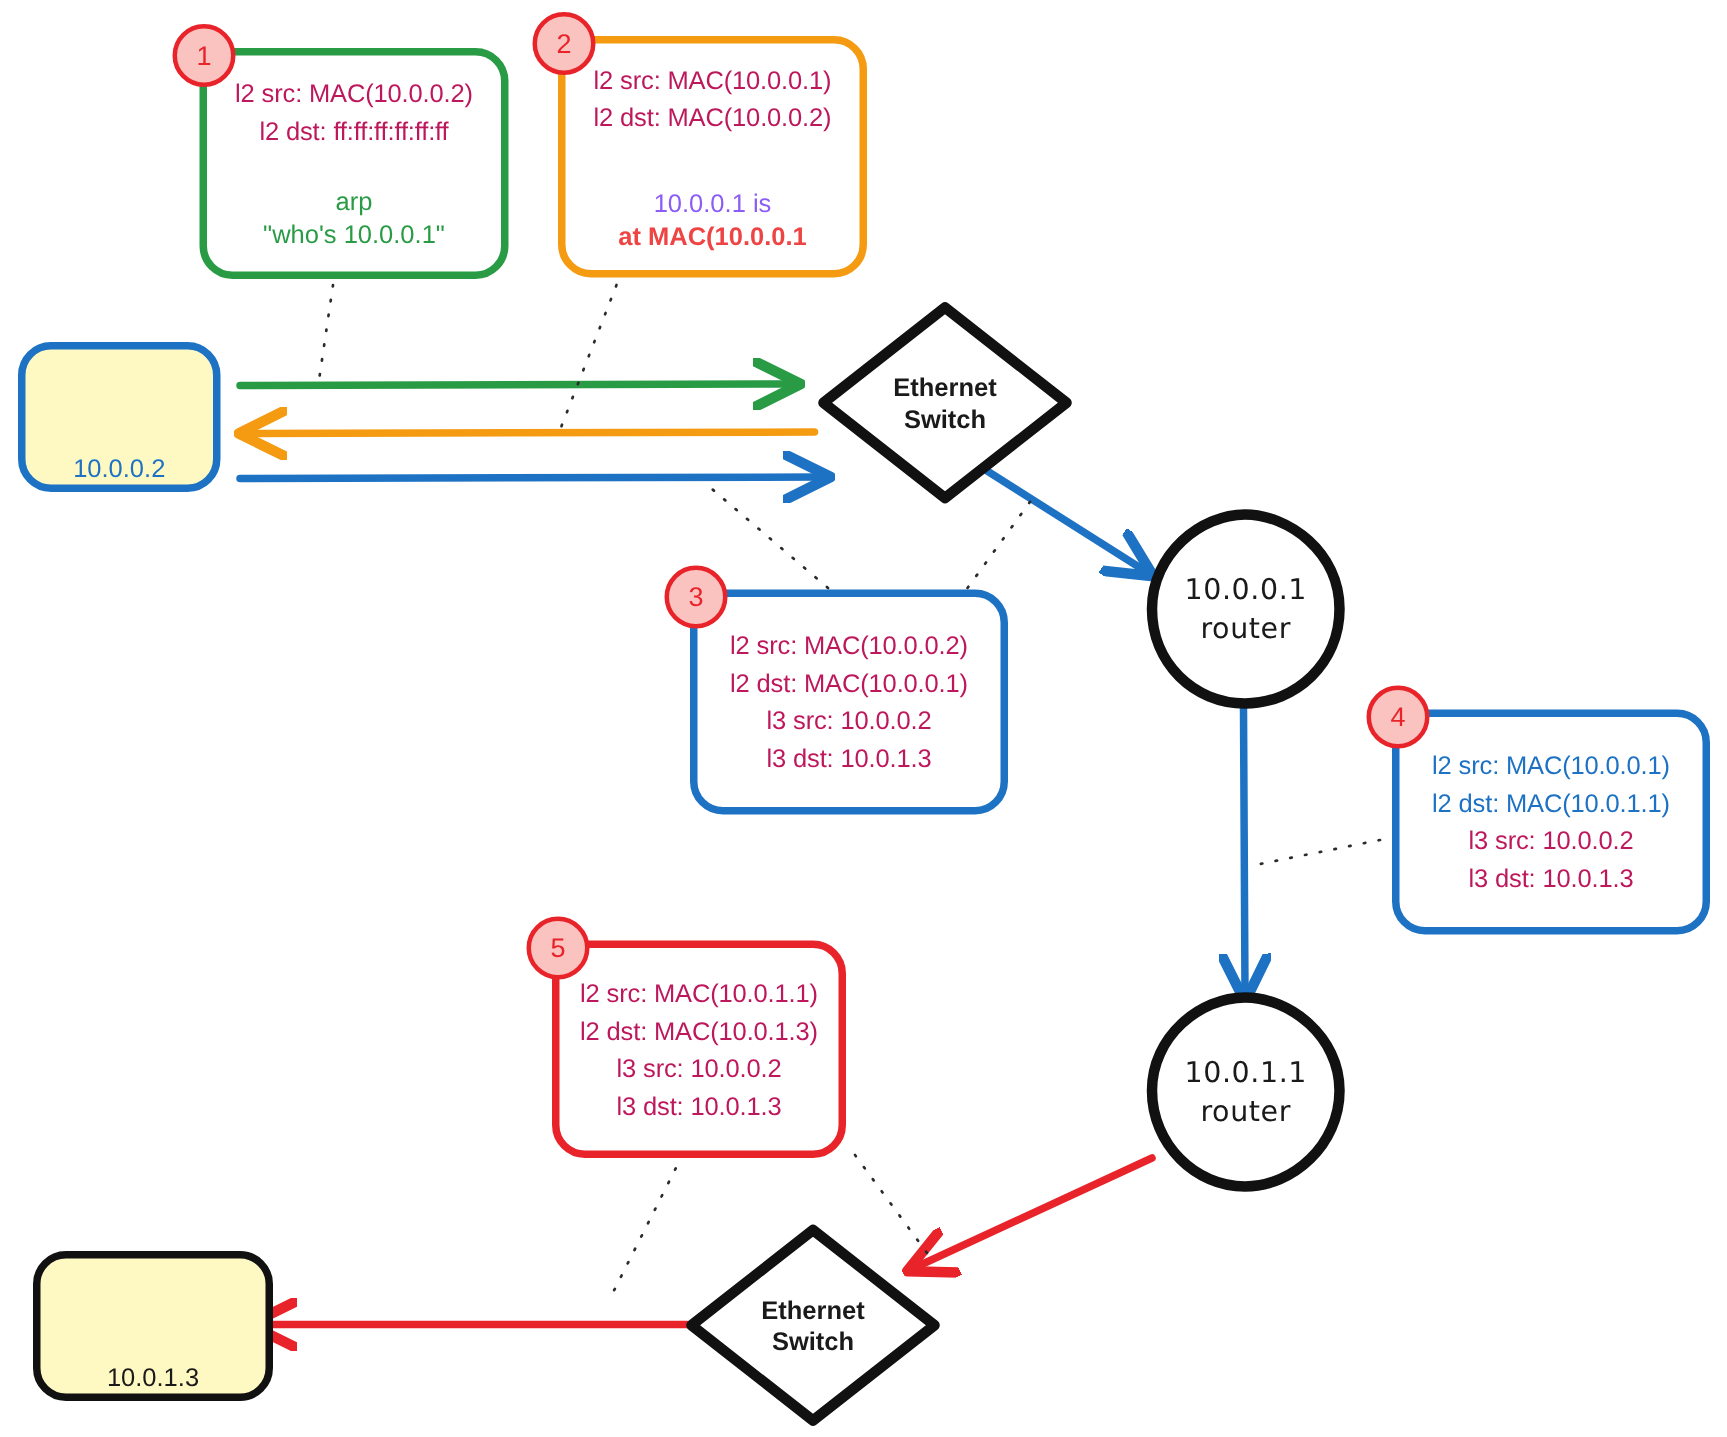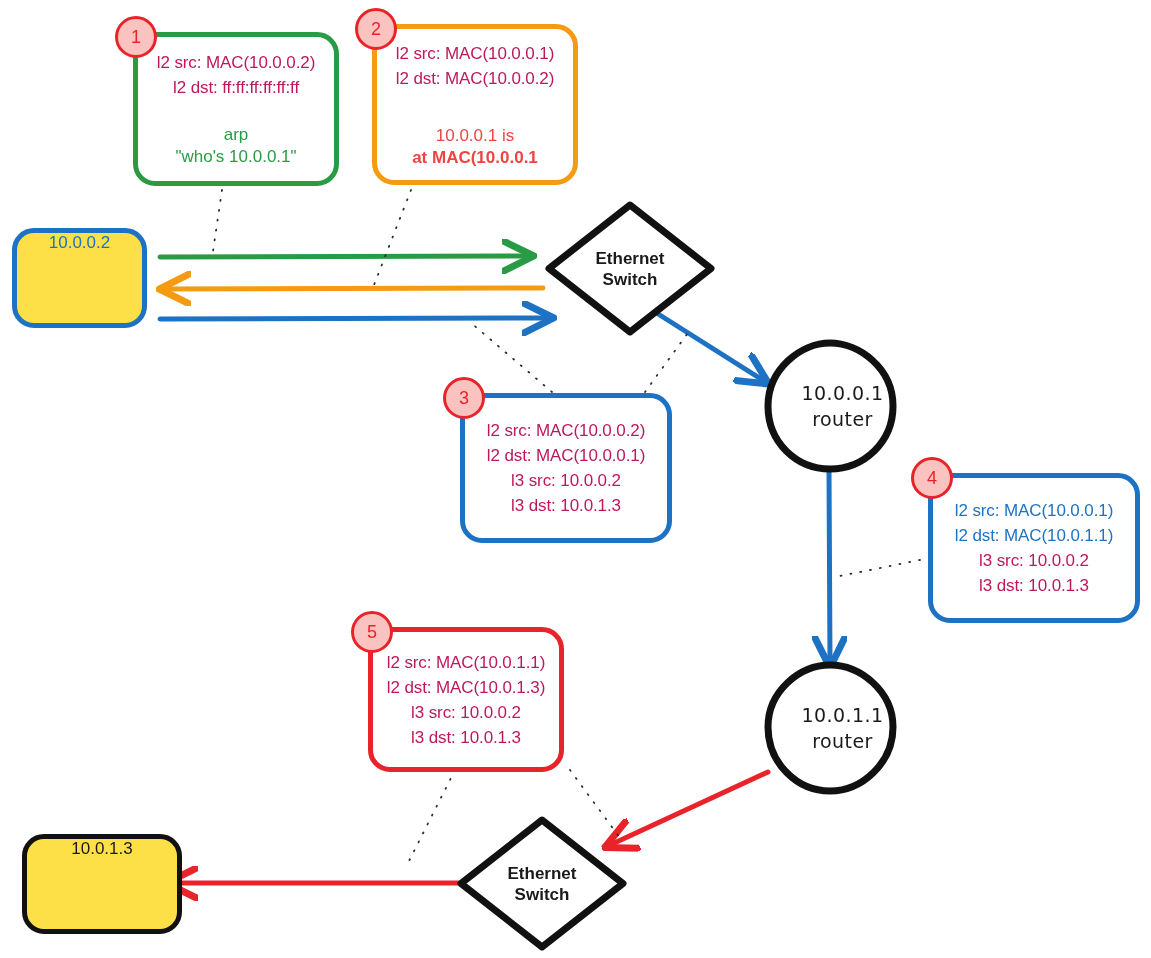--- a/index.html
+++ b/index.html
@@ -68,23 +68,23 @@
     color: #e8242a;
     font-family: "Liberation Sans", sans-serif;
     z-index: 5;
   }
 
   
   .host {
     position: absolute;
     box-sizing: border-box;
     border-radius: 22px;
-    background: #fde047;
+    background: #fef9c3;
     display: flex;
-    align-items: flex-start;
+    align-items: flex-end;
     justify-content: center;
     font-size: 17px;
   }
   .host.blue  { border: 5px solid #1d72c4; color: #1d72c4; }
   .host.black { border: 5px solid #111111; color: #1a1a1a; }
 
   
   .switch-wrap {
     position: absolute;
     font-weight: bold;
@@ -113,21 +113,21 @@
     position: absolute;
   }
   .router-shape {
     position: absolute;
     left: 0; top: 0;
     width: 100%;
     height: 100%;
   }
   .router-label {
     position: absolute;
-    left: 12px;
+    left: 0;
     top: 50%;
     width: 100%;
     transform: translateY(-50%);
     text-align: center;
     font-size: 19px;
     line-height: 26px;
     color: #1a1a1a;
     font-family: "DejaVu Sans", sans-serif;
     letter-spacing: 0.4px;
     pointer-events: none;
@@ -235,21 +235,21 @@
     <div class="note-line" style="color:#2a9b45;">"who's 10.0.0.1"</div>
   </div>
   <div class="badge" style="left:115px; top:16px;">
     <span>1</span>
   </div>
 
   <div class="info-box" style="left:372px; top:24px; width:206px; height:161px; border-color:#f59b12;">
     <div class="info-line">l2 src: MAC(10.0.0.1)</div>
     <div class="info-line">l2 dst: MAC(10.0.0.2)</div>
     <div class="info-spacer"></div>
-    <div class="note-line" style="color:#ef4444;margin-top:22px;">10.0.0.1 is</div>
+    <div class="note-line" style="color:#8b5cf6;margin-top:22px;">10.0.0.1 is</div>
     <div class="note-line" style="color:#ef4444;font-weight:bold;">at MAC(10.0.0.1</div>
   </div>
   <div class="badge" style="left:355px; top:8px;">
     <span>2</span>
   </div>
 
   <div class="info-box" style="left:460px; top:393px; width:212px; height:150px; border-color:#1d72c4;">
     <div class="info-line">l2 src: MAC(10.0.0.2)</div>
     <div class="info-line">l2 dst: MAC(10.0.0.1)</div>
     <div class="info-line">l3 src: 10.0.0.2</div>

